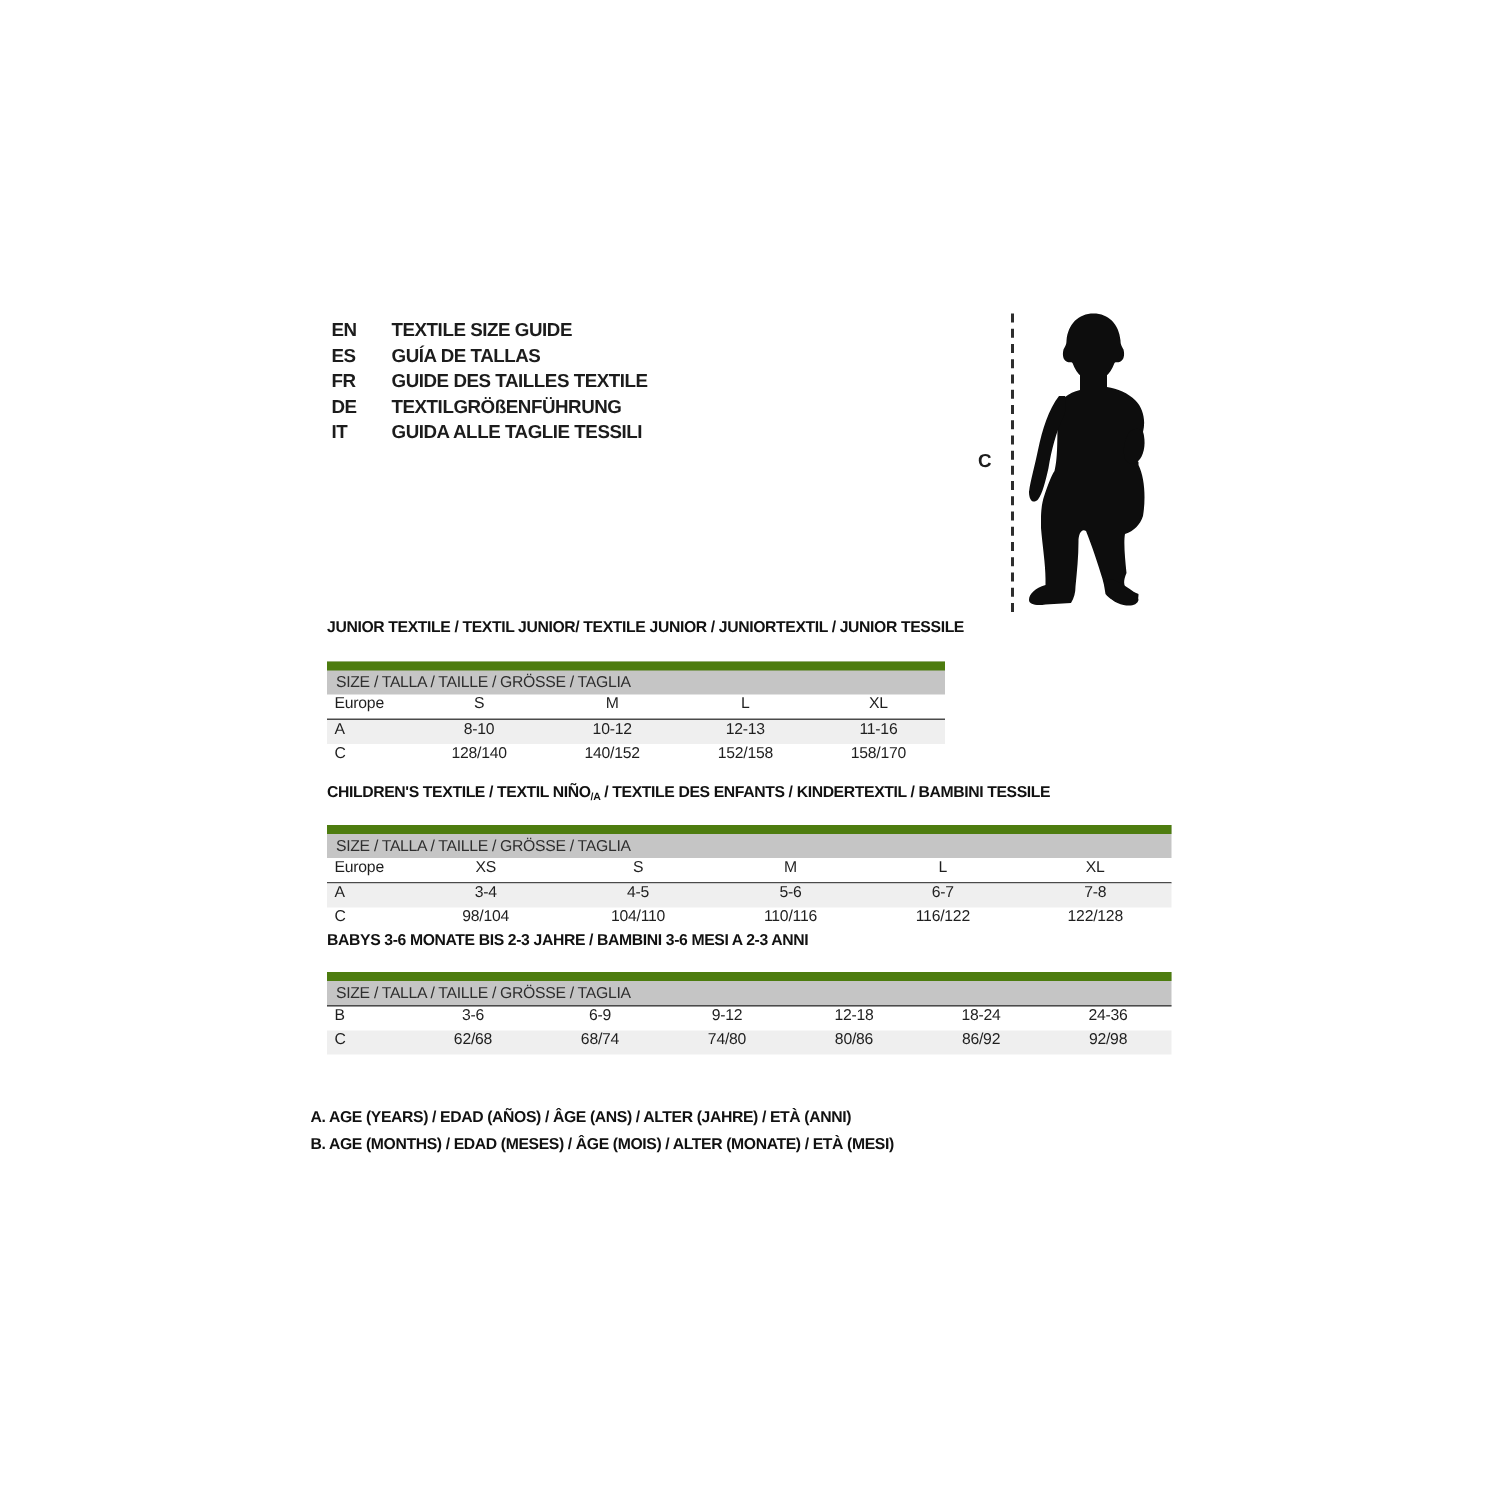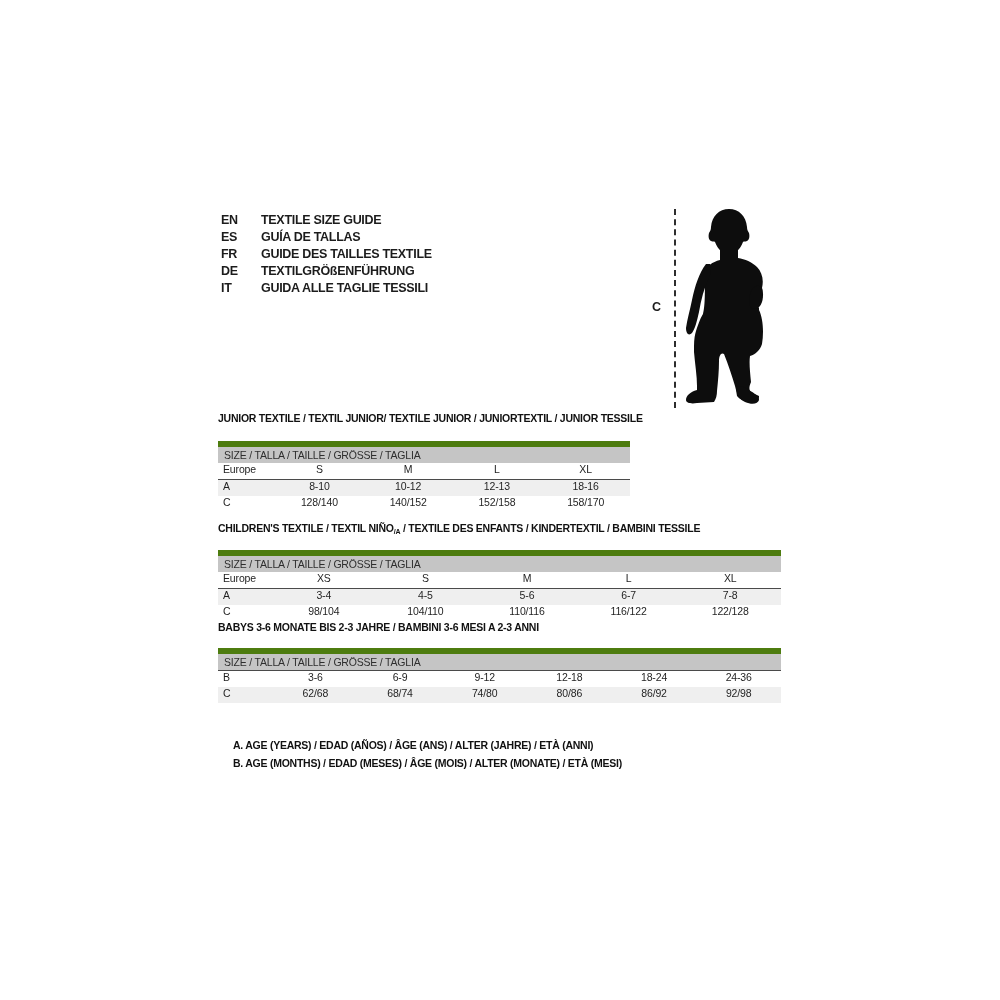--- a/index.html
+++ b/index.html
@@ -25,21 +25,21 @@
   .size-bar.both{border-bottom:1px solid #4a4a4a;}
   .trow{display:flex;height:16px;align-items:flex-start;font-size:10.5px;letter-spacing:-0.15px;color:#1f1f1f;}
   .trow.hdr{border-bottom:1px solid #4a4a4a;height:16px;}
   .trow.shade{background:#efefef;}
   .lbl{padding-left:5px;box-sizing:border-box;}
   .t1 .lbl{width:57px;}
   .t2 .lbl,.t3 .lbl{width:55px;}
   .cell{flex:1;text-align:center;}
   .mb16{margin-bottom:16px;} .mb11{margin-bottom:11px;} .mb14{margin-bottom:14px;}
   
-  .legend{position:absolute;left:233px;top:736px;}
+  .legend{position:absolute;left:207px;top:736px;}
   .legend-line{font-weight:bold;font-size:10.5px;letter-spacing:-0.25px;line-height:18px;white-space:nowrap;color:#111;}
 </style>
 </head>
 <body>
 
 <div class="canvas">
 
   <div class="lang-block">
     <div class="lang-row">
       <span class="lang-code">EN</span>
@@ -97,21 +97,21 @@
       <span class="cell">S</span>
       <span class="cell">M</span>
       <span class="cell">L</span>
       <span class="cell">XL</span>
     </div>
     <div class="trow shade">
       <span class="lbl">A</span>
       <span class="cell">8-10</span>
       <span class="cell">10-12</span>
       <span class="cell">12-13</span>
-      <span class="cell">18-16</span>
+      <span class="cell">11-16</span>
     </div>
     <div class="trow">
       <span class="lbl">C</span>
       <span class="cell">128/140</span>
       <span class="cell">140/152</span>
       <span class="cell">152/158</span>
       <span class="cell">158/170</span>
     </div>
   </div>
 

